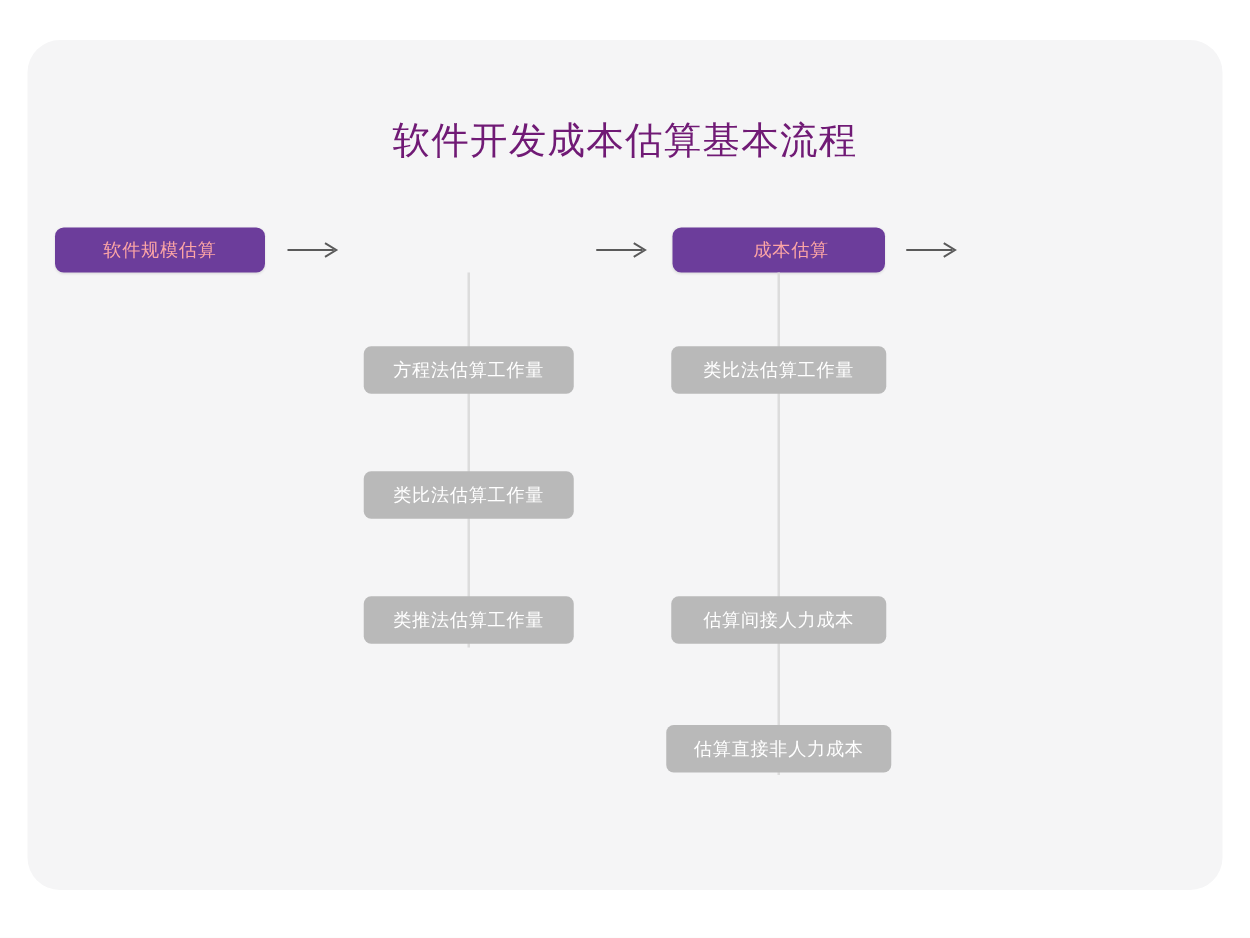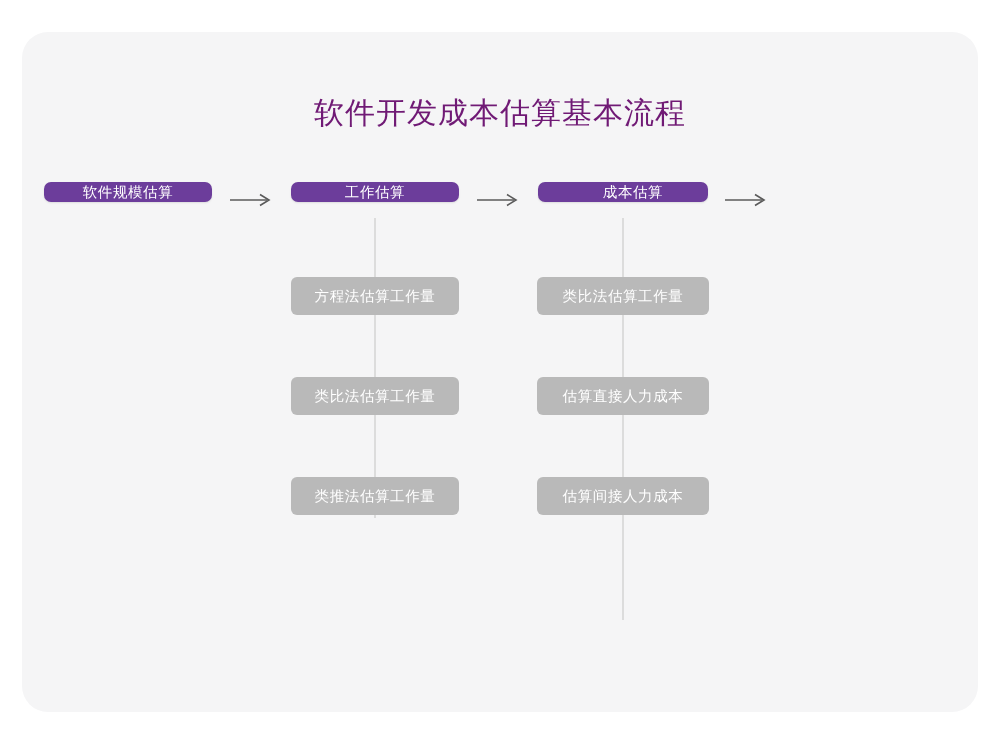--- a/index.html
+++ b/index.html
@@ -40,24 +40,24 @@
     font-size: 30px;
     line-height: 42px;
     color: #701a75;
     letter-spacing: 1px;
     white-space: nowrap;
   }
 
   
   .stage {
     position: absolute;
-    height: 20px;
+    height: 36px;
     border-radius: 7px;
     background: #6c3d9b;
-    color: #ffffff;
+    color: #fca5a5;
     font-size: 14.5px;
     letter-spacing: 0.6px;
     display: flex;
     align-items: center;
     justify-content: center;
     white-space: nowrap;
     box-shadow: 0 1px 2px rgba(0,0,0,0.10);
   }
 
   #stage-0 { left: 44px;  top: 182px; width: 168px; }
@@ -132,23 +132,20 @@
     <span>软件规模估算</span>
   </div>
 
   <div class="flow-arrow" id="arrow-0">
     <svg width="46" height="14" viewBox="0 0 46 14" aria-hidden="true">
       <line x1="1" y1="7" x2="38" y2="7" stroke="#5a5a5a" stroke-width="1.6"></line>
       <polyline points="31,1.5 40,7 31,12.5" fill="none" stroke="#5a5a5a" stroke-width="1.6"></polyline>
     </svg>
   </div>
 
-  <div class="stage" id="stage-1">
-    <span>工作估算</span>
-  </div>
 
   <div class="flow-arrow" id="arrow-1">
     <svg width="46" height="14" viewBox="0 0 46 14" aria-hidden="true">
       <line x1="1" y1="7" x2="38" y2="7" stroke="#5a5a5a" stroke-width="1.6"></line>
       <polyline points="31,1.5 40,7 31,12.5" fill="none" stroke="#5a5a5a" stroke-width="1.6"></polyline>
     </svg>
   </div>
 
   <div class="stage" id="stage-2">
     <span>成本估算</span>
@@ -171,20 +168,20 @@
   <div class="substep" id="sub-0-1">
     <span>类比法估算工作量</span>
   </div>
   <div class="substep" id="sub-0-2">
     <span>类推法估算工作量</span>
   </div>
 
   <div class="substep" id="sub-1-0">
     <span>类比法估算工作量</span>
   </div>
-  <div class="substep" id="sub-1-1">
-    <span>估算直接人力成本</span>
-  </div>
   <div class="substep" id="sub-1-2">
     <span>估算间接人力成本</span>
+  </div>
+  <div class="substep" id="sub-1-3">
+    <span>估算直接非人力成本</span>
   </div>
 
 </div>
 
 </body></html>

